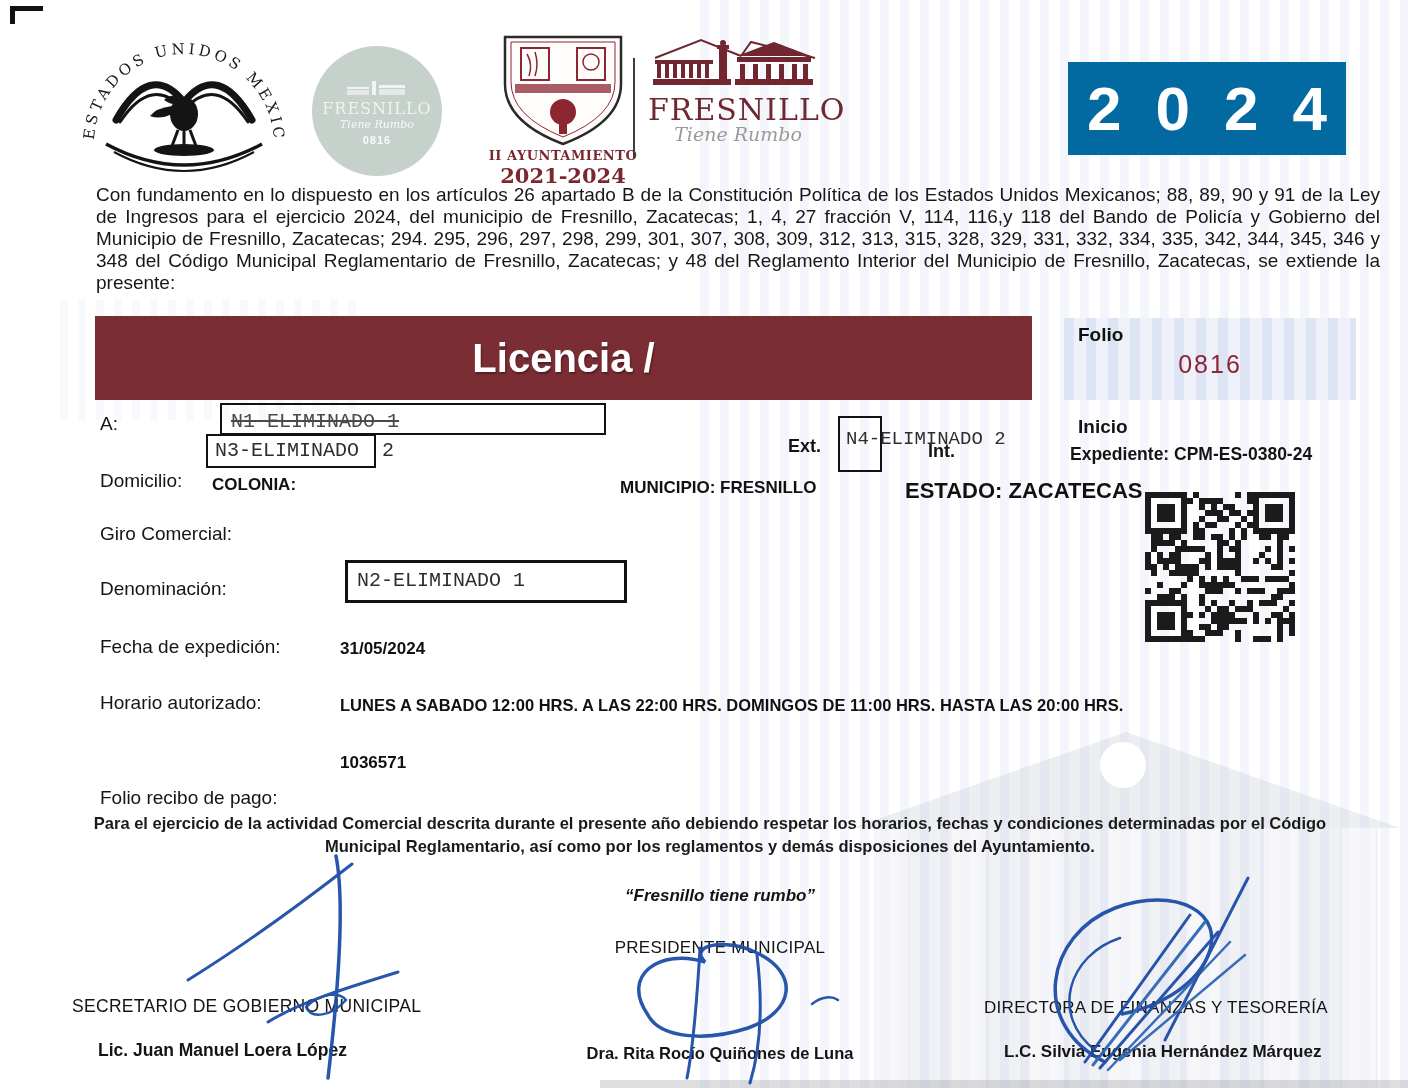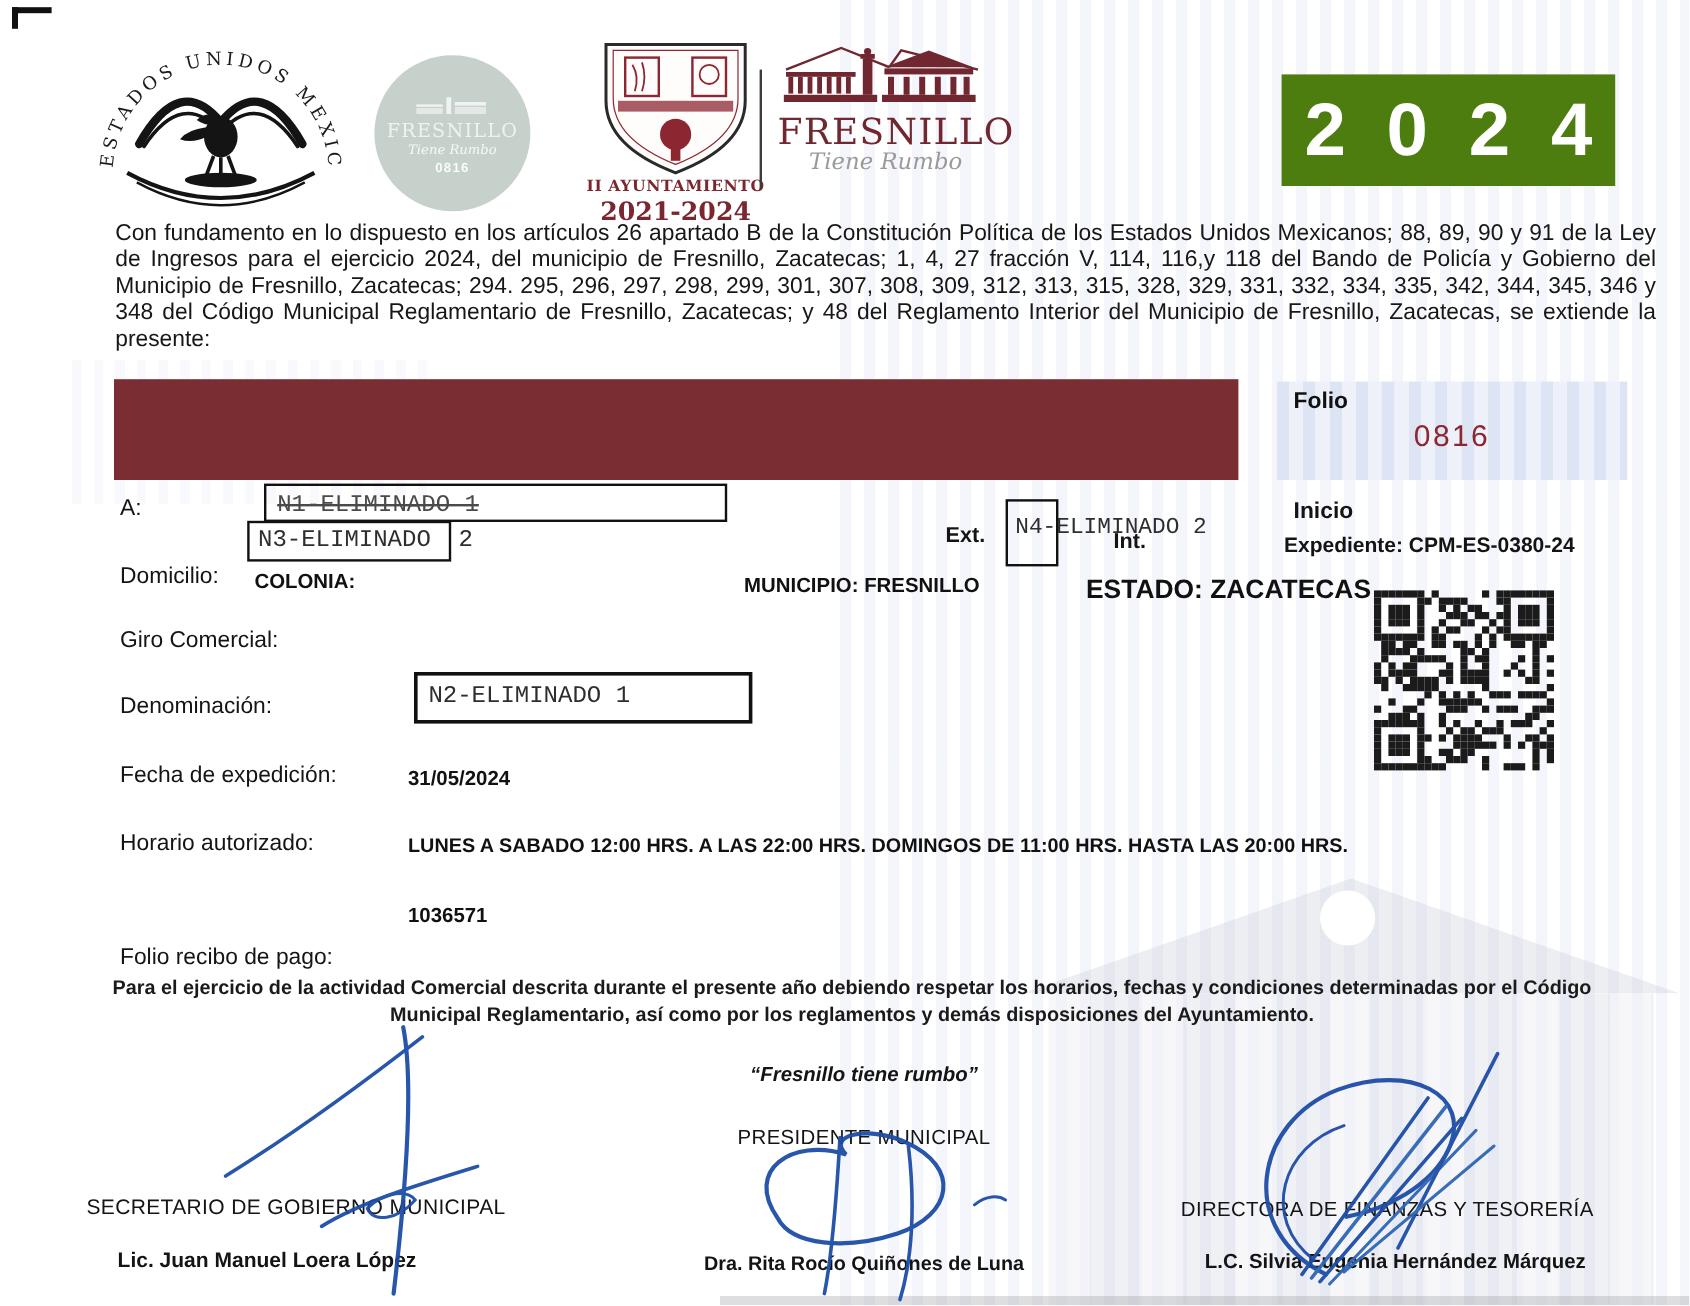--- a/index.html
+++ b/index.html
@@ -30,21 +30,21 @@
   .seal-tag{font-family:"DejaVu Serif", serif;font-style:italic;font-size:11px;color:rgba(255,255,255,0.85);}
   .seal-num{font-size:11px;font-weight:bold;color:rgba(255,255,255,0.9);margin-top:3px;letter-spacing:1px;}
   .crest{left:497px;top:32px;width:132px;height:118px;}
   .crest-text{left:480px;top:148px;width:166px;text-align:center;color:#7b2730;font-family:"DejaVu Serif", serif;}
   .crest-l1{font-size:13px;font-weight:bold;letter-spacing:.5px;}
   .crest-l2{font-size:21px;font-weight:bold;}
   .divider{left:633px;top:58px;width:2px;height:100px;background:#3c3c3c;}
   .logo{left:648px;top:36px;width:180px;text-align:center;}
   .logo-name{font-family:"DejaVu Serif", serif;font-size:30px;color:#702730;letter-spacing:1px;margin-top:-2px;}
   .logo-tag{font-family:"DejaVu Serif", serif;font-style:italic;font-size:19px;color:#9a9a9a;margin-top:-4px;}
-  .yearbox{left:1068px;top:62px;width:278px;height:93px;background:#4d7c0f;
+  .yearbox{left:1068px;top:62px;width:278px;height:93px;background:#0369a1;
            display:flex;align-items:center;justify-content:center;}
   .yearbox span{font-size:62px;font-weight:bold;color:#fff;letter-spacing:34px;padding-left:34px;}
 
   
   .legal{left:96px;top:184px;width:1284px;font-size:19px;line-height:22px;text-align:justify;color:#171717;}
 
   
   .banner{left:95px;top:316px;width:937px;height:84px;background:#7b2d34;
           display:flex;align-items:center;justify-content:center;}
   .banner .t1{color:#fff;font-size:40px;font-weight:bold;text-shadow:1px 2px 2px rgba(0,0,0,0.35);}
@@ -199,20 +199,21 @@
     <div class="logo-tag">Tiene Rumbo</div>
   </div>
 
   <div class="abs yearbox">
     <span>2024</span>
   </div>
 
   <div class="abs legal">Con fundamento en lo dispuesto en los artículos 26 apartado B de la Constitución Política de los Estados Unidos Mexicanos; 88, 89, 90 y 91 de la Ley de Ingresos para el ejercicio 2024, del municipio de Fresnillo, Zacatecas; 1, 4, 27 fracción V, 114, 116,y 118 del Bando de Policía y Gobierno del Municipio de Fresnillo, Zacatecas; 294. 295, 296, 297, 298, 299, 301, 307, 308, 309, 312, 313, 315, 328, 329, 331, 332, 334, 335, 342, 344, 345, 346 y 348 del Código Municipal Reglamentario de Fresnillo, Zacatecas; y 48 del Reglamento Interior del Municipio de Fresnillo, Zacatecas, se extiende la presente:</div>
 
   <div class="abs banner">
+    <span class="t1">Licencia /</span>
   </div>
   <div class="abs foliobox">
     <div class="folio-label">Folio</div>
     <div class="folio-value">0816</div>
   </div>
 
   <div class="abs lab a-label">A:</div>
   <div class="abs redbox n1-box"></div>
   <div class="abs mono strike n1-text">N1-ELIMINADO 1</div>
   <div class="abs redbox n3-box"></div>

